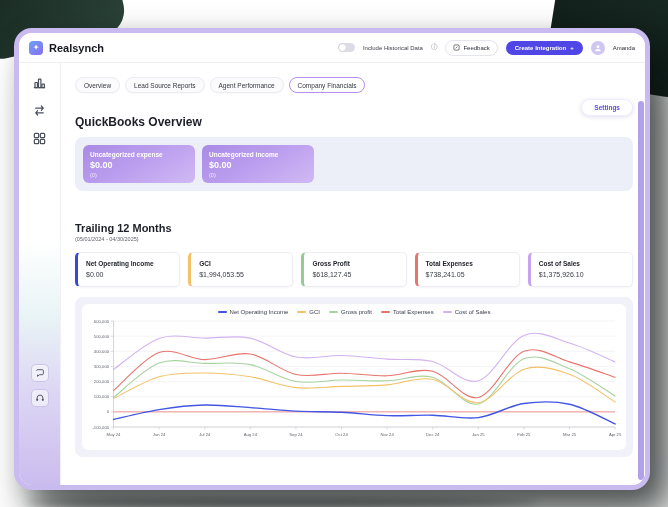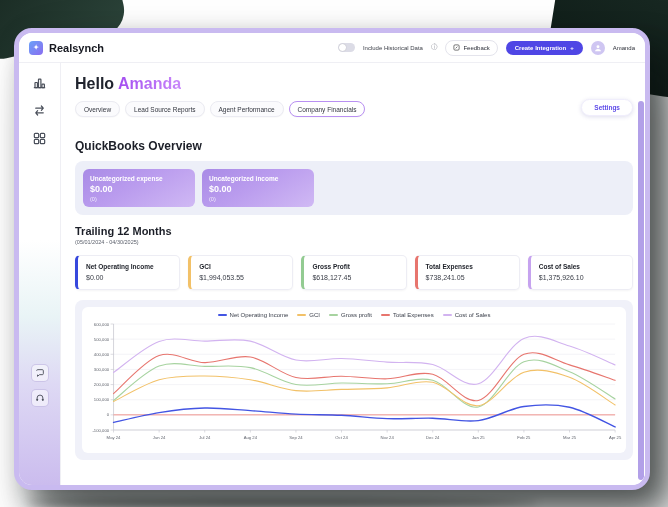--- a/index.html
+++ b/index.html
@@ -71,21 +71,21 @@
     font-size:6.5px; color:#5f4ce8; font-weight:700; cursor:pointer; }
 
   .qb-title { margin-top:22px; font-size:12px; font-weight:700; color:#1c1f28; }
   .qb-panel { margin-top:8px; background:#edeff8; border-radius:8px; padding:8px; display:flex; gap:7px; }
   .qb-card { width:112px; border-radius:6px; padding:6px 7px 5px; color:#fff;
     background:linear-gradient(150deg,#a98be6 0%,#ba9cee 45%,#d0b9f4 100%); }
   .qb-label { font-size:6.5px; font-weight:700; }
   .qb-value { font-size:9px; font-weight:700; margin-top:2px; }
   .qb-count { font-size:5.5px; opacity:0.8; margin-top:2px; }
 
-  .trail-title { margin-top:10px; font-size:11px; font-weight:700; color:#1c1f28; }
+  .trail-title { margin-top:31px; font-size:11px; font-weight:700; color:#1c1f28; }
   .trail-sub { margin-top:2px; font-size:5.5px; color:#5a5f6a; }
 
   .metrics-row { margin-top:10px; display:flex; gap:8px; }
   .metric-card { flex:1; background:#fff; border:1px solid #ededf4; border-radius:5px;
     padding:7px 8px 8px; box-shadow:0 1px 2px rgba(30,30,60,0.05); border-left-width:3px; border-left-style:solid; }
   .m-label { font-size:6.5px; font-weight:700; color:#1d2028; white-space:nowrap; }
   .m-value { font-size:7px; color:#383c46; margin-top:4px; }
 
   .chart-panel { margin-top:10px; background:#f0f1f9; border-radius:8px; padding:7px; height:160px; }
   .chart-inner { background:#fff; border-radius:6px; height:100%; padding:5px 4px 2px; }
@@ -160,24 +160,20 @@
       <div class="side-btn">
         <svg viewBox="0 0 12 12" fill="none" stroke="currentColor" stroke-width="1.1" stroke-linecap="round">
             <path d="M2.5 8.5V6a3.5 3.5 0 0 1 7 0v2.5"></path>
             <rect x="1.8" y="6.8" width="1.8" height="2.6" rx="0.8" fill="currentColor" stroke="none"></rect>
             <rect x="8.4" y="6.8" width="1.8" height="2.6" rx="0.8" fill="currentColor" stroke="none"></rect>
           </svg>
       </div>
     </div>
 
     <div class="main">
-      <div class="greeting">
-        <span>Hello</span>
-        <span class="name">Amanda</span>
-      </div>
 
       <div class="tabs-row" id="tabs">
           <div class="tab">Overview</div>
           <div class="tab">Lead Source Reports</div>
           <div class="tab">Agent Performance</div>
           <div class="tab active">Company Financials</div>
         </div>
       <button class="settings-btn">Settings</button>
 
       <div class="qb-title">QuickBooks Overview</div>

